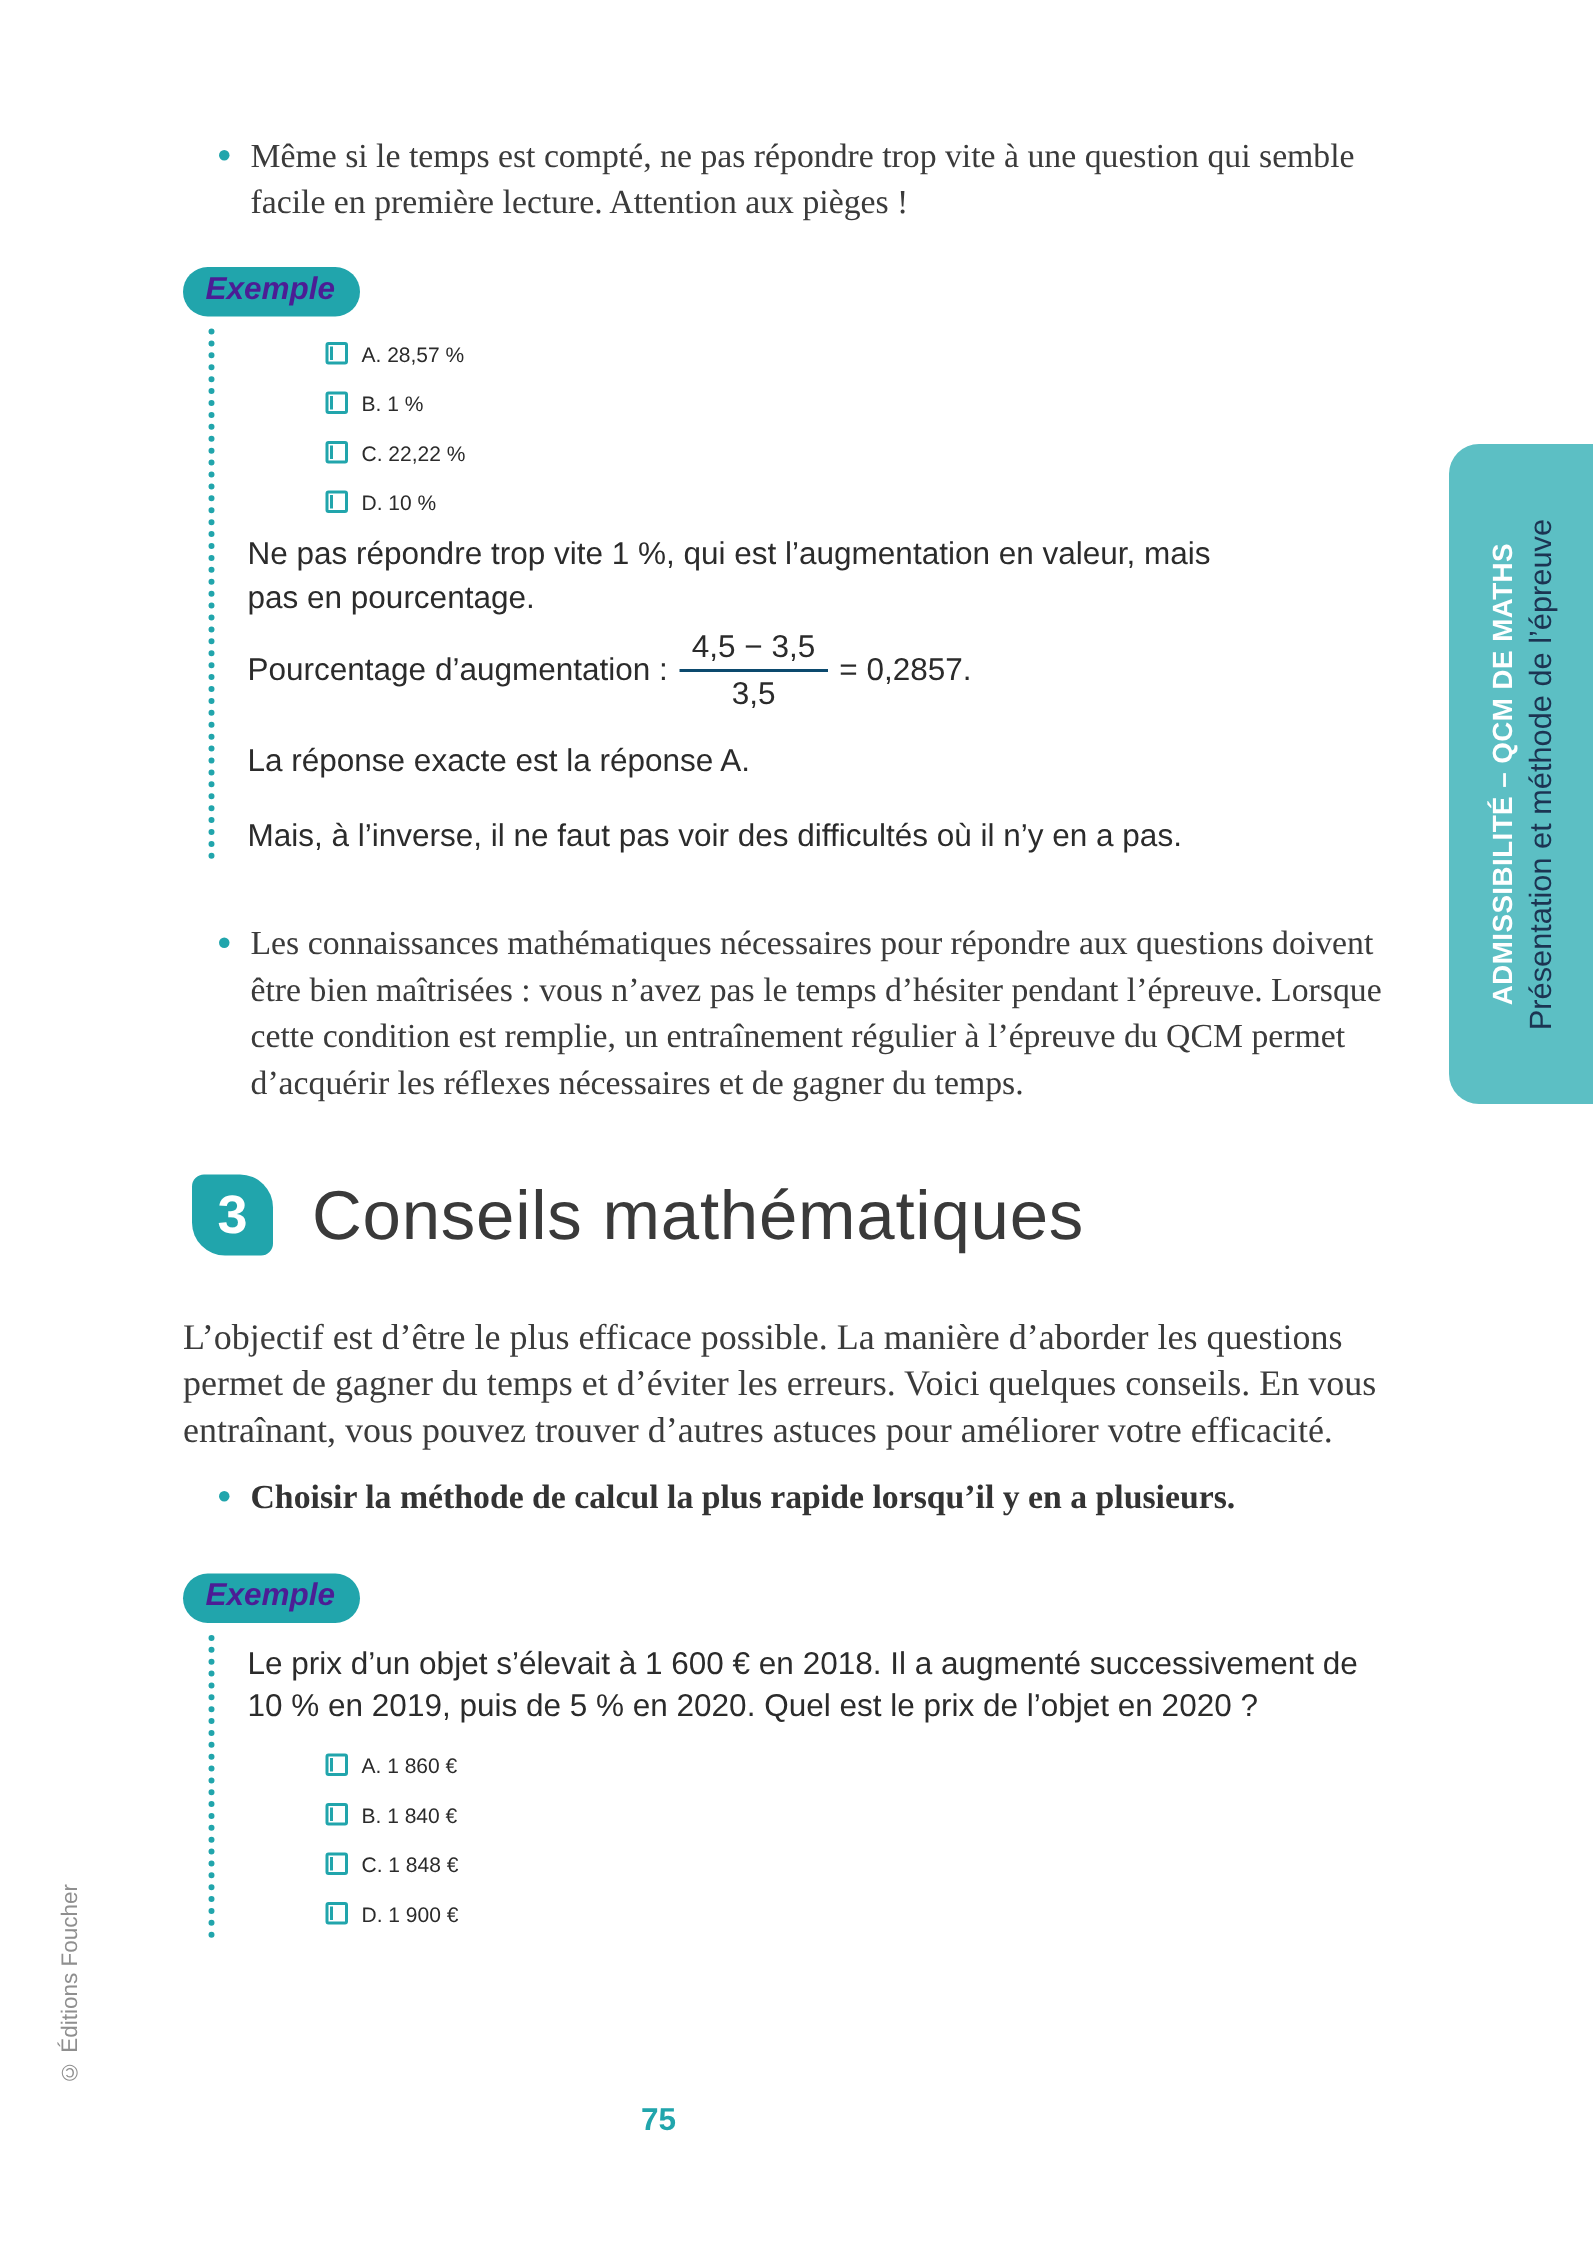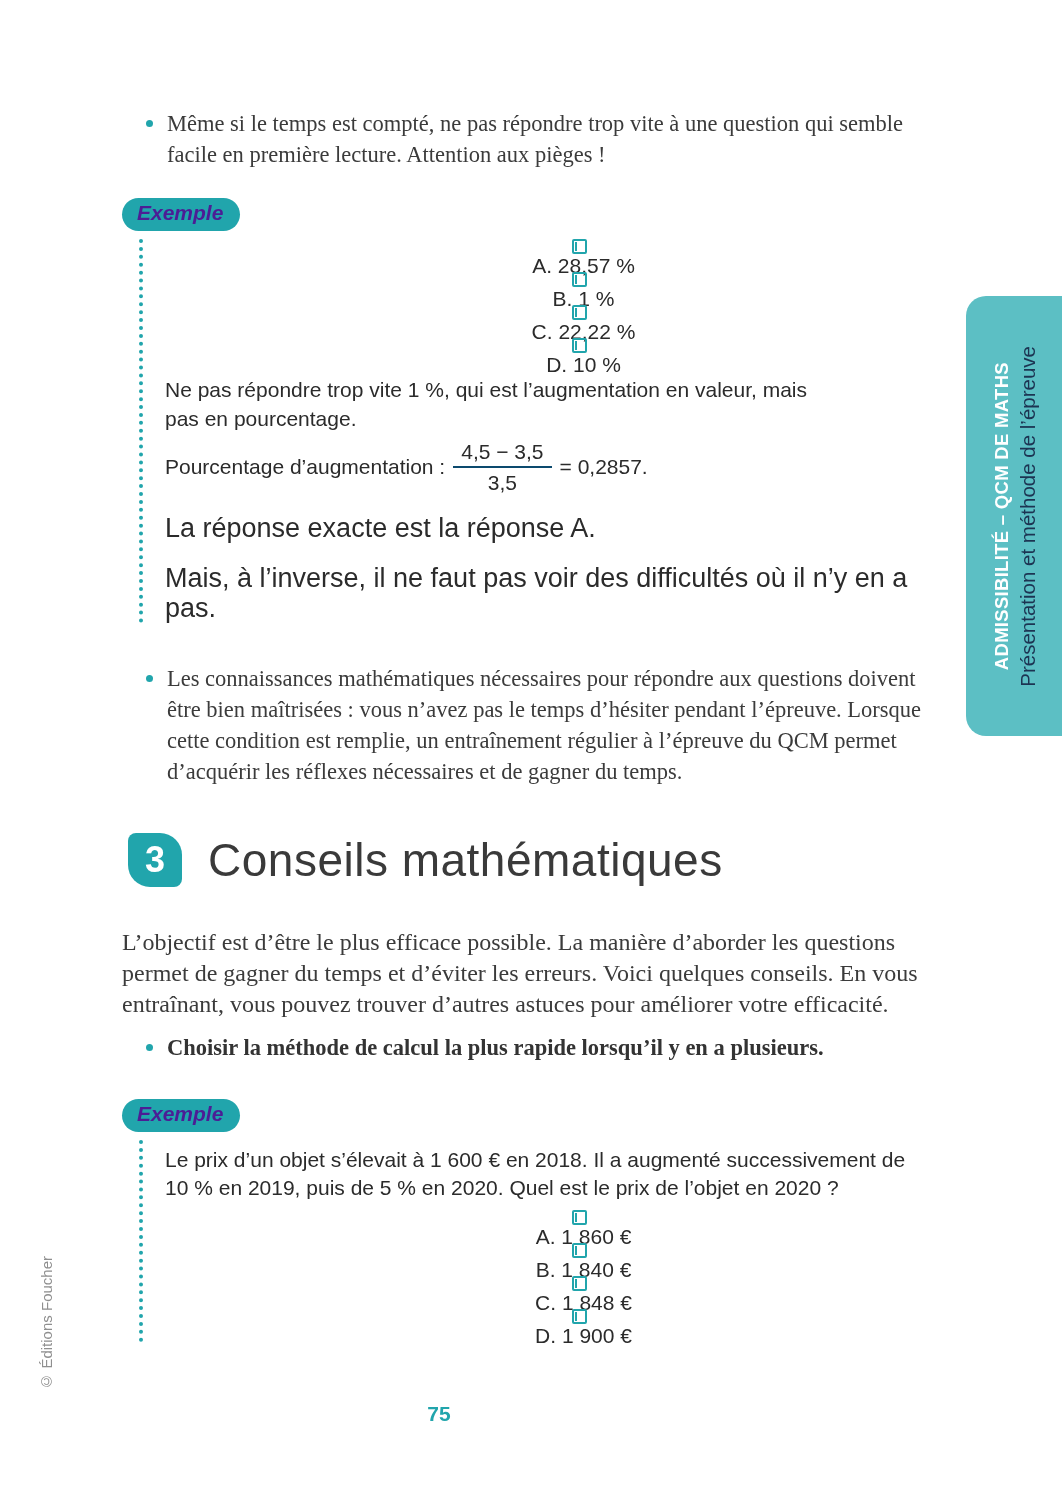--- a/index.html
+++ b/index.html
@@ -8,21 +8,21 @@
     --navy:#1c3452;
     --body:#3b3b3b;
     --sans-ink:#2b2b2b;
   }
   *{box-sizing:border-box;}
   html,body{margin:0;padding:0;}
   body{
     width:1062px;height:1500px;position:relative;background:#ffffff;
     font-family:"Liberation Serif", serif;color:var(--body);overflow:hidden;
   }
-  .main{position:absolute;left:122px;top:108px;width:828px;}
+  .main{position:absolute;left:122px;top:88px;width:828px;}
 
   
   .bullet-row{display:flex;align-items:flex-start;margin-left:24px;}
   .bullet-dot{width:7px;height:7px;border-radius:50%;background:var(--teal);flex:none;margin:12px 14px 0 0;}
   .bullet-text{font-size:22.5px;line-height:31px;max-width:792px;}
   .bullet-text.bold{font-weight:bold;color:#333;}
 
   
   .badge{
     display:inline-block;background:var(--teal);color:#4c1d95;
@@ -30,32 +30,32 @@
     font-size:21px;padding:3px 17px 6px 15px;border-radius:17px;
   }
 
   
   .example{
     border-left:4px dotted var(--teal);margin-left:17px;padding-left:22px;
     font-family:"Liberation Sans", sans-serif;color:var(--sans-ink);
   }
   .ex-intro{font-size:21px;line-height:28px;max-width:760px;padding-top:6px;}
   .options{margin:8px 0 4px 52px;}
-  .option{display:flex;align-items:center;height:33px;font-size:21px;flex-direction:column;}
+  .option{display:flex;align-items:center;height:33px;font-size:14px;}
   .cb{
     width:15px;height:15px;border:2px solid var(--teal);border-radius:2px;
     position:relative;flex:none;margin-right:9px;
   }
   .cb::before{content:"";position:absolute;left:1px;top:1px;bottom:1px;width:2px;background:var(--teal);}
   .ex-note{font-size:21px;line-height:29px;max-width:648px;margin-top:4px;}
   .calc{display:flex;align-items:center;margin:8px 0 6px 0;font-size:21px;}
   .frac{display:inline-block;text-align:center;margin:0 8px;line-height:1;}
   .frac .num{display:block;border-bottom:2px solid #0c4a6e;padding:0 8px 4px;font-size:21px;}
   .frac .den{display:block;padding-top:4px;font-size:21px;}
-  .ex-line{font-size:27px;line-height:30px;margin-top:20px;}
+  .ex-line{font-size:21px;line-height:30px;margin-top:20px;}
 
   
   .section-head{display:flex;align-items:center;margin:46px 0 0 6px;}
   .sec-num{
     width:54px;height:54px;background:var(--teal);color:#fff;flex:none;
     border-radius:8px 22px 8px 22px;display:flex;align-items:center;justify-content:center;
     font-family:"Liberation Sans", sans-serif;font-size:36px;font-weight:bold;
   }
   .sec-title{
     font-family:"Liberation Sans", sans-serif;font-weight:normal;color:#3a3a3a;

